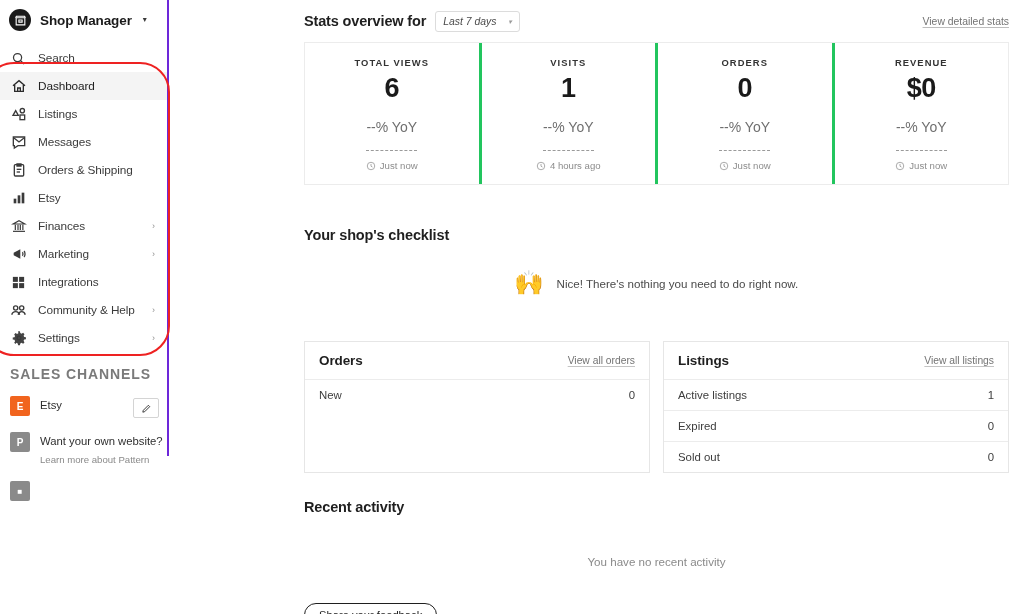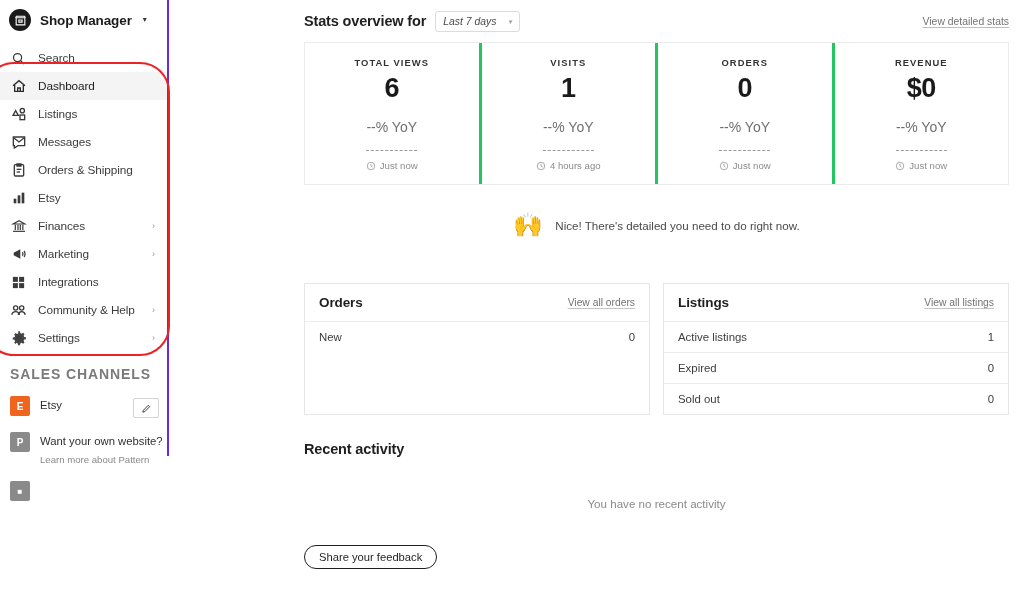--- a/index.html
+++ b/index.html
@@ -456,23 +456,26 @@
           <div class="stat-time">
             <svg width="10" height="10" viewBox="0 0 24 24" fill="none" stroke="#9a9a9a" stroke-width="2">
               <circle cx="12" cy="12" r="9"></circle>
                 <path d="M12 7v5.5l3.5 2"></path>
             </svg>
             <span>Just now</span>
           </div>
         </div>
       </div>
 
+      <div class="checklist-head">
+        <h2 class="sec-title">Your shop's checklist</h2>
+      </div>
       <div class="checklist-empty">
         <span class="clap-glyph">🙌</span>
-        <span class="checklist-msg">Nice! There's detailed you need to do right now.</span>
+        <span class="checklist-msg">Nice! There's nothing you need to do right now.</span>
       </div>
 
       <div class="panels">
 
         <div class="panel orders">
           <div class="panel-head">
             <h3>Orders</h3>
             <span class="panel-link">View all orders</span>
           </div>
           <div class="panel-body">

